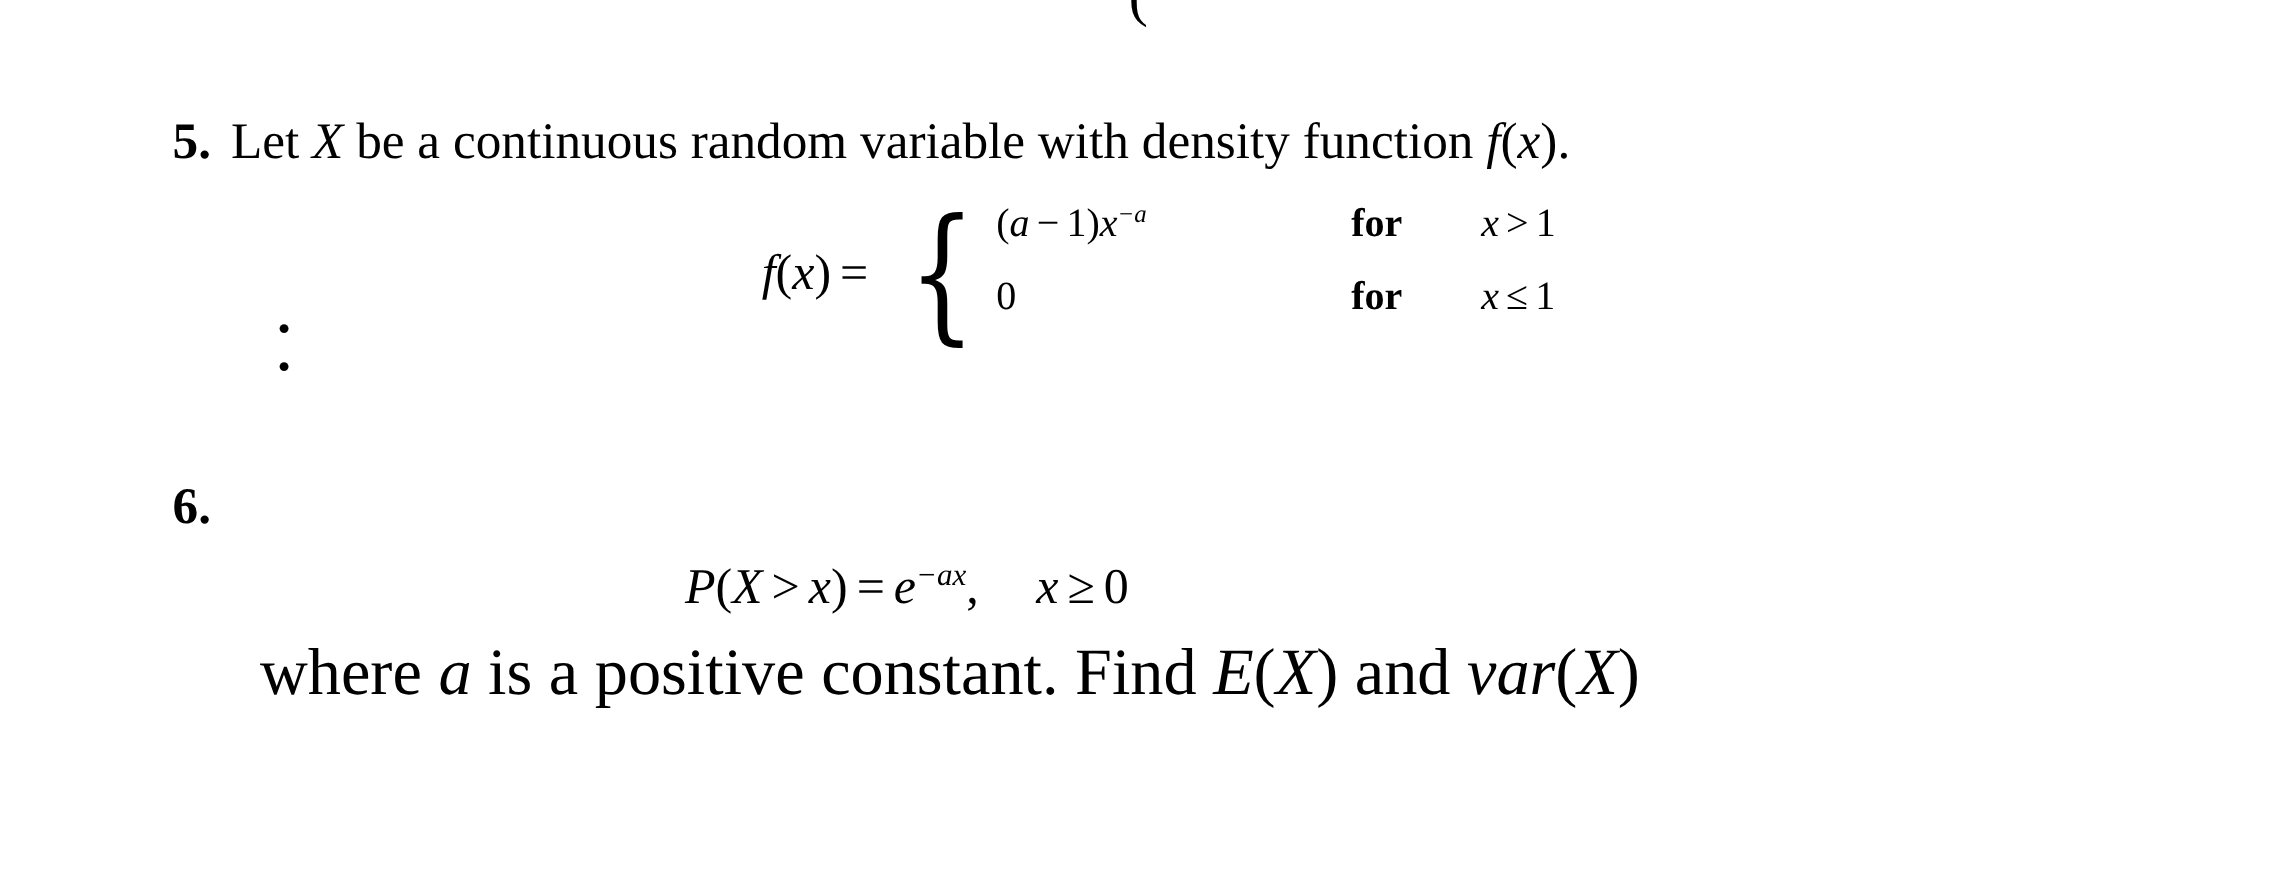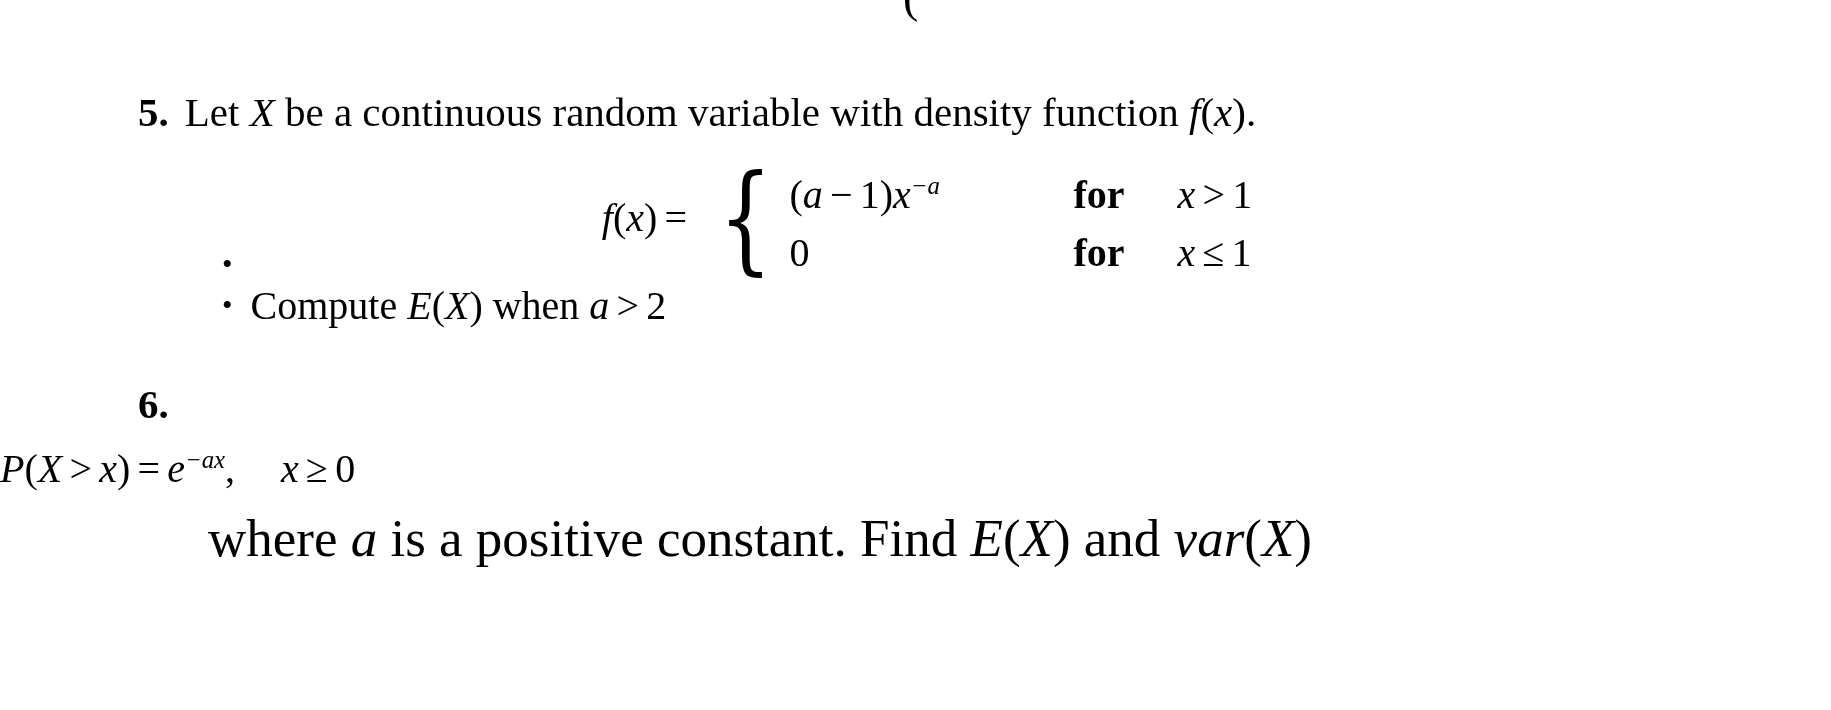--- a/index.html
+++ b/index.html
@@ -113,23 +113,23 @@
   }
 
   .cases {
     display: flex;
     flex-direction: column;
     justify-content: center;
   }
 
   .case-row {
     display: flex;
-    align-items: flex-end;
+    align-items: flex-start;
     height: 58px;
-    font-size: 40px;
+    font-size: 32px;
   }
 
   .case-val {
     width: 248px;
     text-align: left;
   }
 
   .case-for {
     font-weight: bold;
     font-style: normal;
@@ -164,21 +164,21 @@
     margin-right: 18px;
     position: relative;
     top: -4px;
   }
 
   
   .eq-center {
     position: absolute;
     left: 0;
     width: 1451px;
-    text-align: left;
+    text-align: center;
     font-size: 40px;
     white-space: nowrap;
   }
 
   .wide-space { display: inline-block; width: 46px; }
 
   .closing {
     position: absolute;
     left: 0;
     width: 1672px;
@@ -227,21 +227,20 @@
   </div>
 
   <div class="bullets" style="top: 253px;">
 
     <div class="bullet-row">
       <span class="bullet-dot">•</span>
     </div>
 
     <div class="bullet-row">
       <span class="bullet-dot">•</span>
-      <span><span>Compute</span>&nbsp;<span class="mathvar">E</span><span class="mathrm">(</span><span class="mathvar">X</span><span class="mathrm">)</span>&nbsp;<span>when</span>&nbsp;<span class="mathvar">a</span><span class="op">&gt;</span><span class="num">2</span></span>
     </div>
   </div>
 
   <div class="problem" style="top: 382px;">
     <div class="prob-line">
       <span class="prob-num">6.</span>
     </div>
   </div>
 
   <div class="eq-center" style="top: 445px;">

